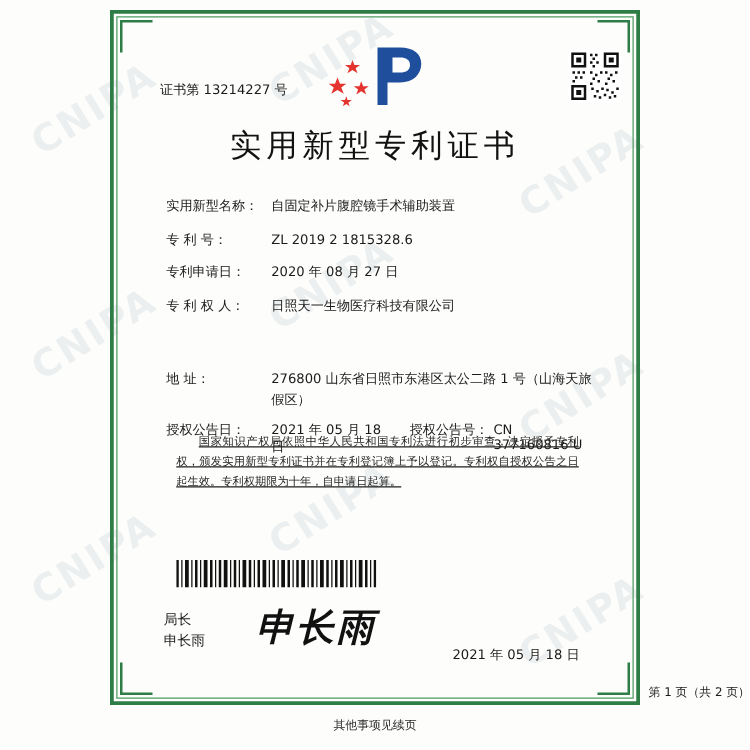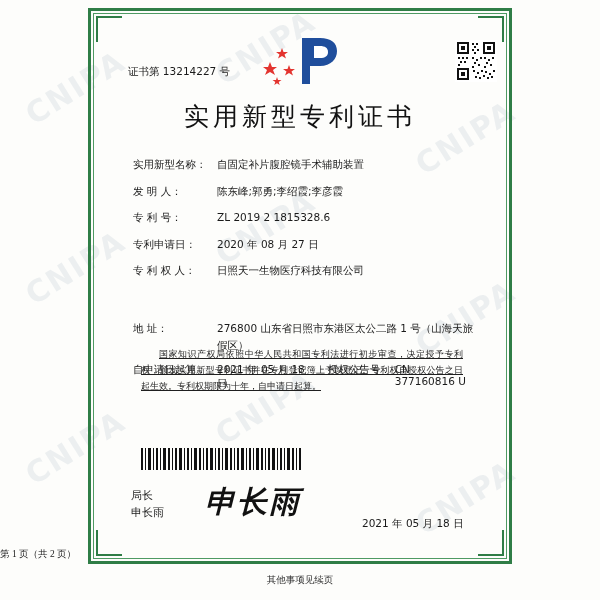--- a/index.html
+++ b/index.html
@@ -192,24 +192,23 @@
     left: 362px;
     top: 517px;
     font-size: 10.5px;
     color: #1a1a1a;
   }
   .page-indicator {
     position: absolute;
     left: 0;
     right: 0;
     top: 548px;
-    text-align: left;
+    text-align: right;
     font-size: 9.5px;
     color: #1a1a1a;
-    font-family: Liberation Serif, serif;
   }
   .footer-note {
     position: absolute;
     left: 0;
     right: 0;
     top: 574px;
     text-align: center;
     font-size: 9.5px;
     color: #2a2a2a;
   }
@@ -308,42 +307,38 @@
     </div>
 
     <div class="title">实用新型专利证书</div>
 
     <div class="fields">
       <div class="field-row">
         <span class="field-label">实用新型名称：</span>
         <span class="field-value">自固定补片腹腔镜手术辅助装置</span>
       </div>
       <div class="field-row">
-        <span class="field-label">发 明 人：</span>
-        <span class="field-value">陈东峰;郭勇;李绍霞;李彦霞</span>
-      </div>
-      <div class="field-row">
         <span class="field-label">专 利 号：</span>
         <span class="field-value">ZL 2019 2 1815328.6</span>
       </div>
       <div class="field-row">
         <span class="field-label">专利申请日：</span>
         <span class="field-value">2020 年 08 月 27 日</span>
       </div>
       <div class="field-row">
         <span class="field-label">专 利 权 人：</span>
         <span class="field-value">日照天一生物医疗科技有限公司</span>
       </div>
       <div class="field-row tight">
         <span class="field-label">地      址：</span>
         <span class="field-value">276800 山东省日照市东港区太公二路 1 号（山海天旅游度</span>
       </div>
       <div class="addr-second">假区）</div>
       <div class="field-row">
-        <span class="field-label">自申请日起算：</span>
+        <span class="field-label">授权公告日：</span>
         <span>2021 年 05 月 18 日</span>
         <span class="inline-extra-label">授权公告号：</span>
         <span style="margin-left:4px;">CN 377160816 U</span>
       </div>
     </div>
 
     <div class="paragraphs">
       <p>国家知识产权局依照中华人民共和国专利法进行初步审查，决定授予专利权，颁发实用新型专利证书并在专利登记簿上予以登记。专利权自授权公告之日起生效。专利权期限为十年，自申请日起算。</p>
     </div>
 

